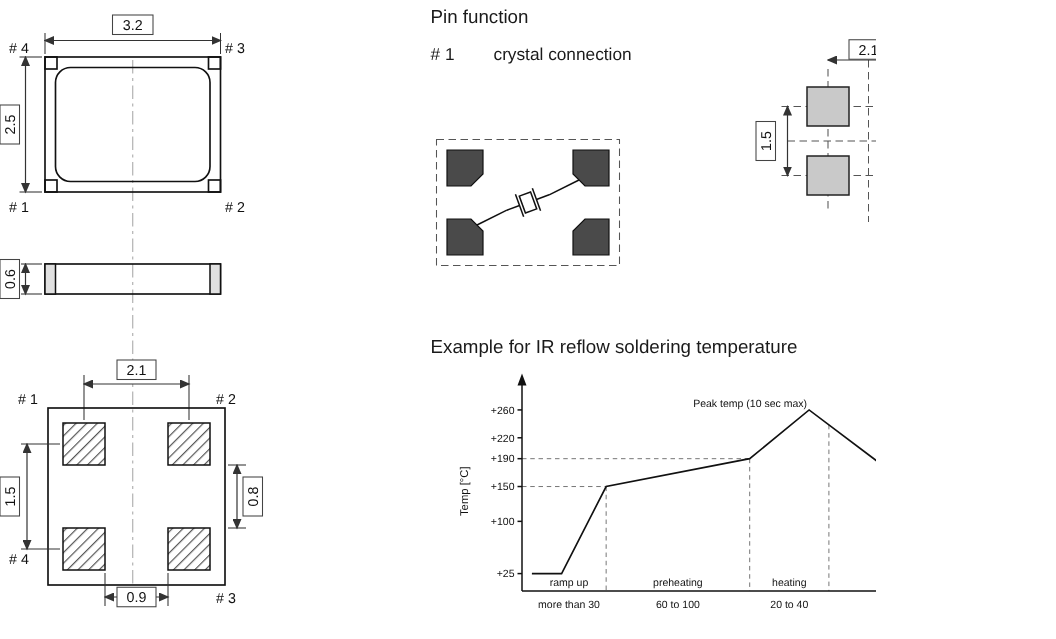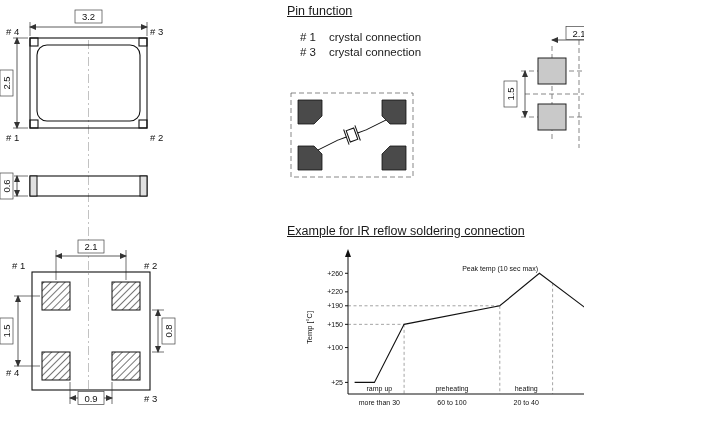--- a/index.html
+++ b/index.html
@@ -2,22 +2,22 @@
 <html><head>
 <meta charset="utf-8">
 <style>
   * { margin:0; padding:0; box-sizing:border-box; }
   html,body { background:#fff; }
   .page {
     position:relative; width:584px; height:426px; background:#ffffff;
     font-family:"Liberation Sans","DejaVu Sans",sans-serif; color:#1a1a1a; overflow:hidden;
   }
   .abs { position:absolute; }
-  .heading { font-size:12.5px;text-decoration:underline; }
-  .pin-rows { line-height:14.5px; font-size:11.5px;text-align:center; }
+  .heading { font-size:12.5px; }
+  .pin-rows { line-height:14.5px; font-size:11.5px; }
   .pin-num { display:inline-block; width:42px; }
   .warning { font-size:13.5px; font-weight:bold; font-style:italic; }
 
   
   .ln   { fill:none; stroke:#111; stroke-width:1.1; }
   .ln2  { stroke:#111; stroke-width:1; fill:none; }
   .lnfill { fill:#e0e0e0; stroke:#111; stroke-width:1; }
   .ext  { stroke:#333; stroke-width:0.7; }
   .dimline { stroke:#333; stroke-width:0.8; fill:none; }
   .dimbox { fill:#fff; stroke:#444; stroke-width:0.7; }
@@ -141,23 +141,20 @@
       <text x="91" y="401.5" text-anchor="middle" class="dim">0.9</text>
     </g>
   </svg>
 
   <div class="abs heading" style="left:287px;top:4px">Pin function</div>
 
   <div class="abs pin-rows" style="left:287px;top:30px">
     <div class="pin-row">
       <span class="pin-num"># 1</span><span>crystal connection</span>
     </div>
-    <div class="pin-row">
-      <span class="pin-num"># 3</span><span>crystal connection</span>
-    </div>
   </div>
 
   <svg class="abs" style="left:290px;top:92px" width="124" height="86" viewBox="0 0 124 86">
     <rect x="1" y="1" width="122" height="84" class="dash"></rect>
     <polygon points="8,8 32,8 32,24 24,32 8,32" class="pad-dark"></polygon>
     <polygon points="92,8 116,8 116,32 100,32 92,24" class="pad-dark"></polygon>
     <polygon points="8,54 24,54 32,62 32,78 8,78" class="pad-dark"></polygon>
     <polygon points="100,54 116,54 116,78 92,78 92,62" class="pad-dark"></polygon>
     <line x1="28" y1="58" x2="47.9" y2="48.1" class="ln2"></line>
     <line x1="96" y1="28" x2="76.1" y2="37.9" class="ln2"></line>
@@ -212,21 +209,21 @@
     </g>
 
     <line x1="97" y1="106" x2="97" y2="134" class="ext"></line>
     <line x1="125" y1="106" x2="125" y2="134" class="ext"></line>
     <line x1="97" y1="128" x2="125" y2="128" class="dimline" marker-start="url(#asR)" marker-end="url(#aeR)"></line>
     <rect x="102" y="136" width="26" height="13" class="dimbox"></rect>
     <text x="115" y="146" text-anchor="middle" class="dim">1.2</text>
   </svg>
 
 
-  <div class="abs heading" style="left:287px;top:224px">Example for IR reflow soldering connection</div>
+  <div class="abs heading" style="left:287px;top:224px">Example for IR reflow soldering temperature</div>
 
   <svg id="reflow-chart" class="abs" style="left:300px;top:246px" width="404" height="180" viewBox="0 0 404 180">
     <g transform="translate(12,98) rotate(-90)">
       <text x="0" y="0" class="clabel">Temp [°C]</text>
     </g>
     <text x="286" y="161" class="csmall">time (sec)</text>
     <text x="238" y="25" text-anchor="end" class="csmall">Peak temp (10 sec max)</text>
 
     <g id="reflow-guides">
         <line x1="104.1" x2="104.1" y1="78.35714285714286" y2="148" class="guide"></line>

